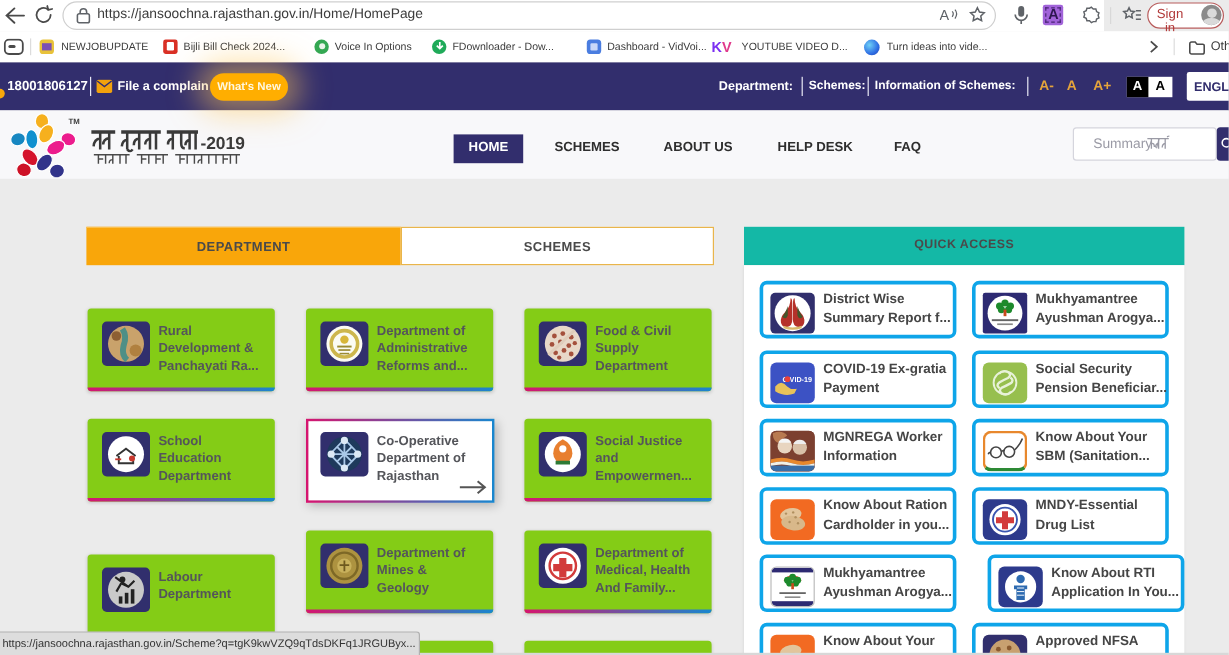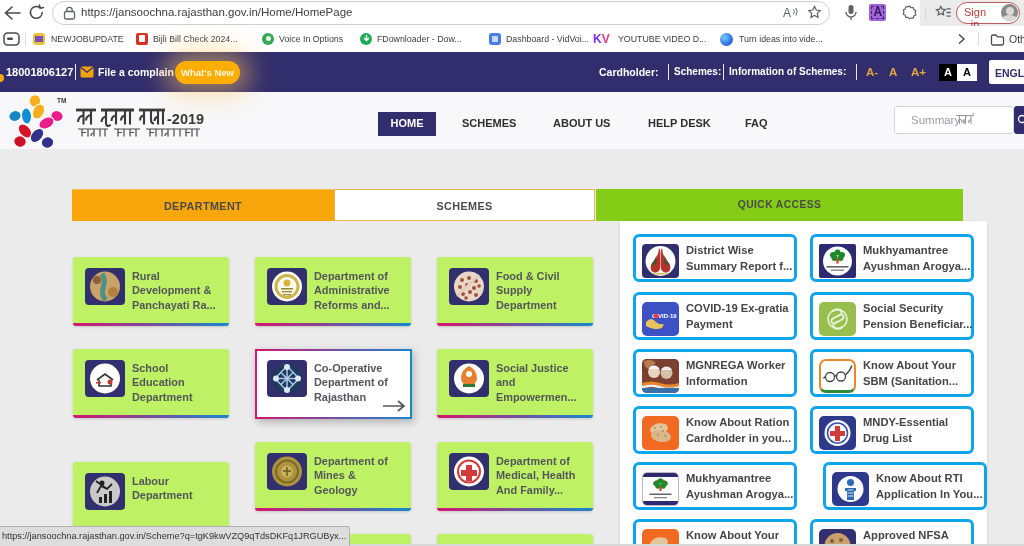--- a/index.html
+++ b/index.html
@@ -7,21 +7,21 @@
   body { position:relative; background:#ebebeb; }
   .abs { position:absolute; }
   #chrometop { left:0; top:0; width:920px; height:26px; background:#fff; }
   #bookbar { left:0; top:26px; width:1024px; height:26px; background:#fff; }
   .bklbl { position:absolute; top:7.5px; font-size:8.8px; color:#3b3b3b; letter-spacing:0; }
   #navybar { left:0; top:52px; width:1024px; height:40px; background:#322e6d; }
   .wtxt { position:absolute; color:#fff; font-weight:bold; font-size:11px; }
   #header { left:0; top:92px; width:1024px; height:57px; background:#f8f8fa; }
   .navitem { position:absolute; top:112px; height:22px; line-height:22px; font-weight:bold; font-size:11px; color:#2e2e2e; }
   .tab { position:absolute; top:189px; height:32px; line-height:32px; text-align:center; font-weight:bold; font-size:10.8px; letter-spacing:0.4px; color:#4a4a4a; }
-  .dcard { position:absolute; width:156px; height:69px; background:#bef264; border-radius:3px; box-shadow:0 1px 3px rgba(0,0,0,0.15); }
+  .dcard { position:absolute; width:156px; height:69px; background:#84cc16; border-radius:3px; box-shadow:0 1px 3px rgba(0,0,0,0.15); }
   .dcard .accent { position:absolute; left:0; bottom:0; width:100%; height:3px; background:linear-gradient(90deg,#d6156f,#1887cf); border-radius:0 0 3px 3px; }
   .dcard .dicon { position:absolute; left:12px; top:11px; width:40px; height:37px; border-radius:4px; background:#312f6d; overflow:hidden; }
   .dcard .dtxt { position:absolute; left:59px; width:97px; font-weight:bold; font-size:10.9px; line-height:14.4px; color:#54555a; white-space:nowrap; }
   #qapanel { left:620px; top:221px; width:367px; height:325px; background:#fff; box-shadow:0 1px 3px rgba(0,0,0,0.12); }
   .qcard { position:absolute; width:164px; height:48px; background:#fff; border:3px solid #0ea5e9; border-radius:6px; }
   .qcard .qicon { position:absolute; left:6px; top:7px; width:37px; height:34px; border-radius:5px; overflow:hidden; }
   .qcard .qtxt { position:absolute; left:50px; top:50%; transform:translateY(-50%); width:118px; font-weight:bold; font-size:11.2px; line-height:15.5px; color:#454545; white-space:nowrap; }
   svg { display:block; }
 </style>
 </head>
@@ -111,21 +111,21 @@
 <div id="navybar" class="abs">
   <div class="abs" style="left:0px;top:22px;width:4px;height:8px;background:#f7a80a;border-radius:0 4px 4px 0;"></div>
   <div class="wtxt" style="left:6px;top:14px;">18001806127</div>
   <div class="abs" style="left:75px;top:12px;width:1px;height:16px;background:#e8e8f4;"></div>
   <svg class="abs" style="left:80px;top:14px" width="14" height="12" viewBox="0 0 14 12">
     <rect x="0.5" y="0.5" width="13" height="11" rx="1.5" fill="#f2a20d"></rect>
     <path d="M1 1.5 L7 6.2 L13 1.5" stroke="#322e6d" stroke-width="1.2" fill="none"></path>
   </svg>
   <div class="wtxt" style="left:98px;top:14px;font-size:10.5px;">File a complain</div>
 
-  <div class="wtxt" style="left:599px;top:14px;font-size:10.5px;">Cardholder:</div>
+  <div class="wtxt" style="left:599px;top:14px;font-size:10.5px;">Department:</div>
   <div class="abs" style="left:668px;top:12px;width:1px;height:16px;background:#e8e8f4;"></div>
   <div class="wtxt" style="left:674px;top:14px;font-size:10px;">Schemes:</div>
   <div class="abs" style="left:723px;top:12px;width:1px;height:16px;background:#e8e8f4;"></div>
   <div class="wtxt" style="left:729px;top:14px;font-size:10px;">Information of Schemes:</div>
   <div class="abs" style="left:856px;top:12px;width:1px;height:16px;background:#e8e8f4;"></div>
   <div class="abs" style="left:866px;top:14px;color:#e5a43b;font-weight:bold;font-size:11.5px;">A-</div>
   <div class="abs" style="left:889px;top:14px;color:#e5a43b;font-weight:bold;font-size:11.5px;">A</div>
   <div class="abs" style="left:911px;top:14px;color:#e5a43b;font-weight:bold;font-size:11.5px;">A+</div>
   <div class="abs" style="left:939px;top:12px;width:38px;height:17px;background:#fff;"></div>
   <div class="abs" style="left:939px;top:12px;width:18px;height:17px;background:#000;color:#fff;font-weight:bold;font-size:11px;text-align:center;line-height:17px;">A</div>
@@ -188,21 +188,21 @@
 <div class="abs" style="left:1014px;top:106px;width:10px;height:28px;background:#322e6d;border-radius:3px 0 0 3px;">
     <svg width="10" height="28" viewBox="0 0 10 28">
       <circle cx="8" cy="13" r="3.5" fill="none" stroke="#fff" stroke-width="1.3"></circle>
     </svg>
   </div>
 <div class="abs" style="left:175px;top:61px;width:65px;height:23px;border-radius:12px;background:#ffae00;box-shadow:0 0 24px 11px rgba(255,200,90,0.5);"></div>
 <div class="abs" style="left:175px;top:61px;width:65px;height:23px;line-height:23px;text-align:center;color:#fff8e0;font-weight:bold;font-size:9.5px;">What's New</div>
 
 <div class="tab" style="left:72px;width:262px;background:#f9a60a;border-top:1px solid #fbc14f;">DEPARTMENT</div>
 <div class="tab" style="left:334px;width:261px;background:#fff;border:1px solid #e9b54b;">SCHEMES</div>
-<div class="tab" style="left:596px;width:367px;background:#84cc16;letter-spacing:0.4px;font-size:10.3px;">QUICK ACCESS</div>
+<div class="tab" style="left:620px;width:367px;background:#14b8a6;letter-spacing:0.4px;font-size:10.3px;">QUICK ACCESS</div>
 
 <div class="dcard" style="left:73px;top:257px;">
   <div class="dicon">
       <svg width="40" height="37" viewBox="0 0 40 37">
         <circle cx="20" cy="18.5" r="15" fill="#c9a26b"></circle>
         <path d="M17 6 q4 6 1 14 q-2 8 3 12" stroke="#4e8f86" stroke-width="5" fill="none"></path>
         <circle cx="12" cy="12" r="4" fill="#8d5f33"></circle>
         <circle cx="28" cy="24" r="5" fill="#b0803f"></circle>
       </svg>
     </div>

